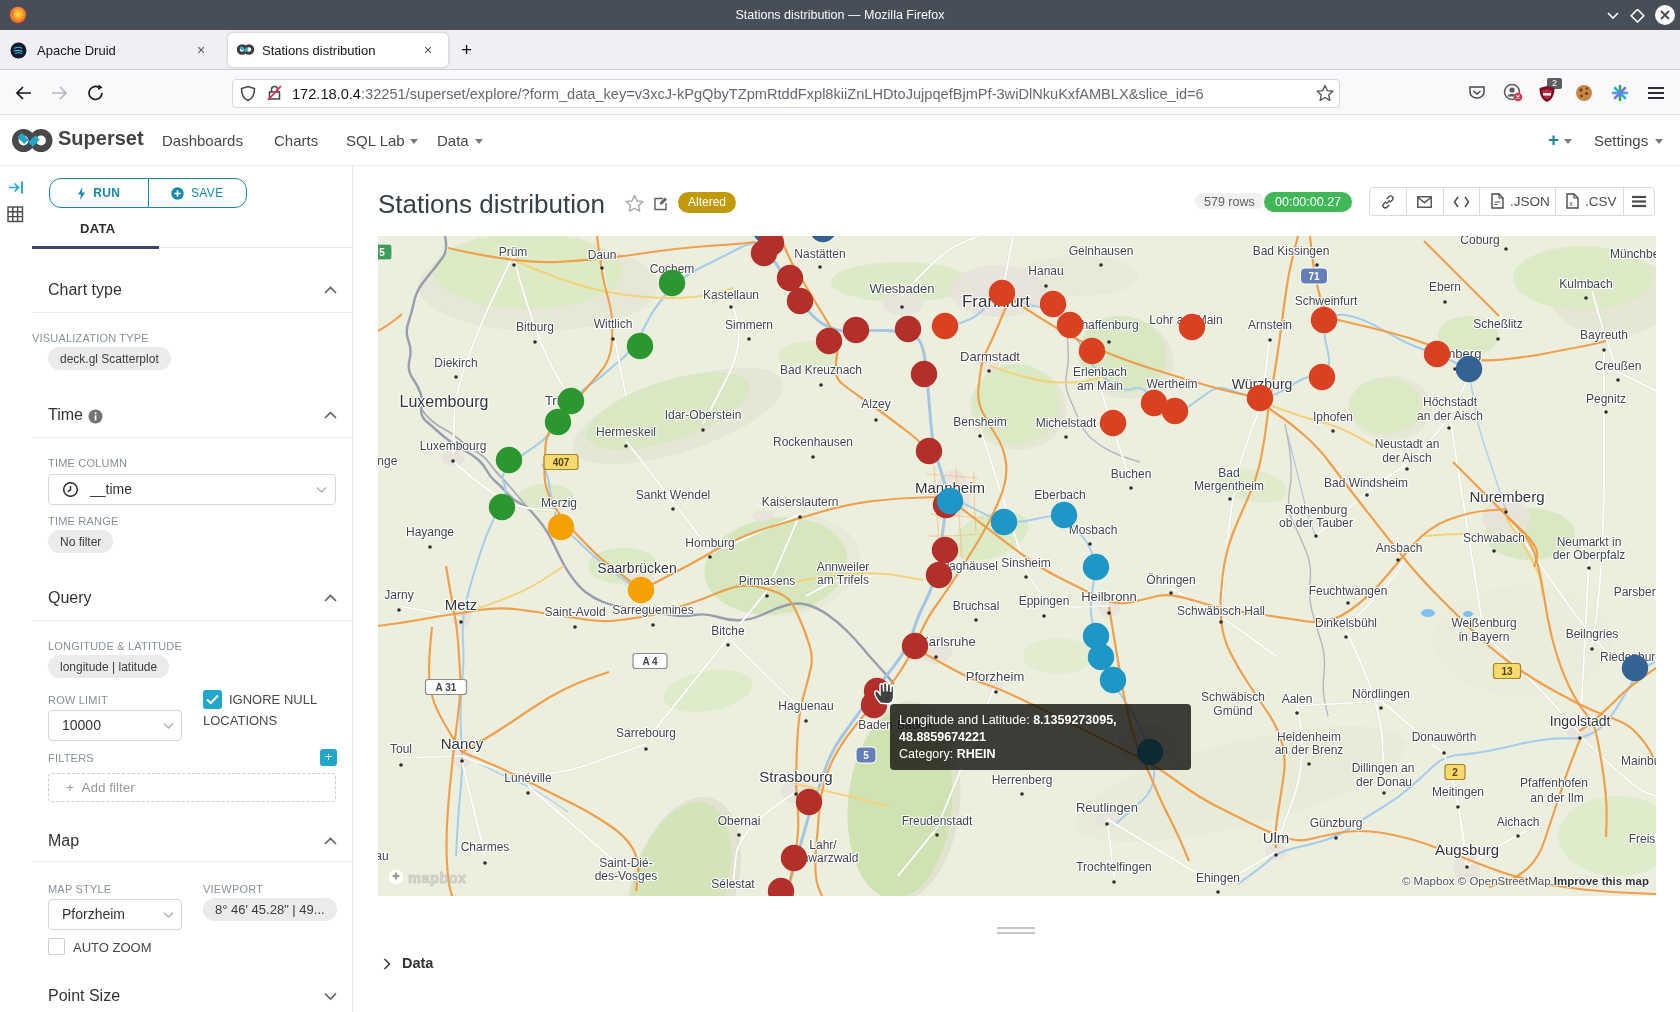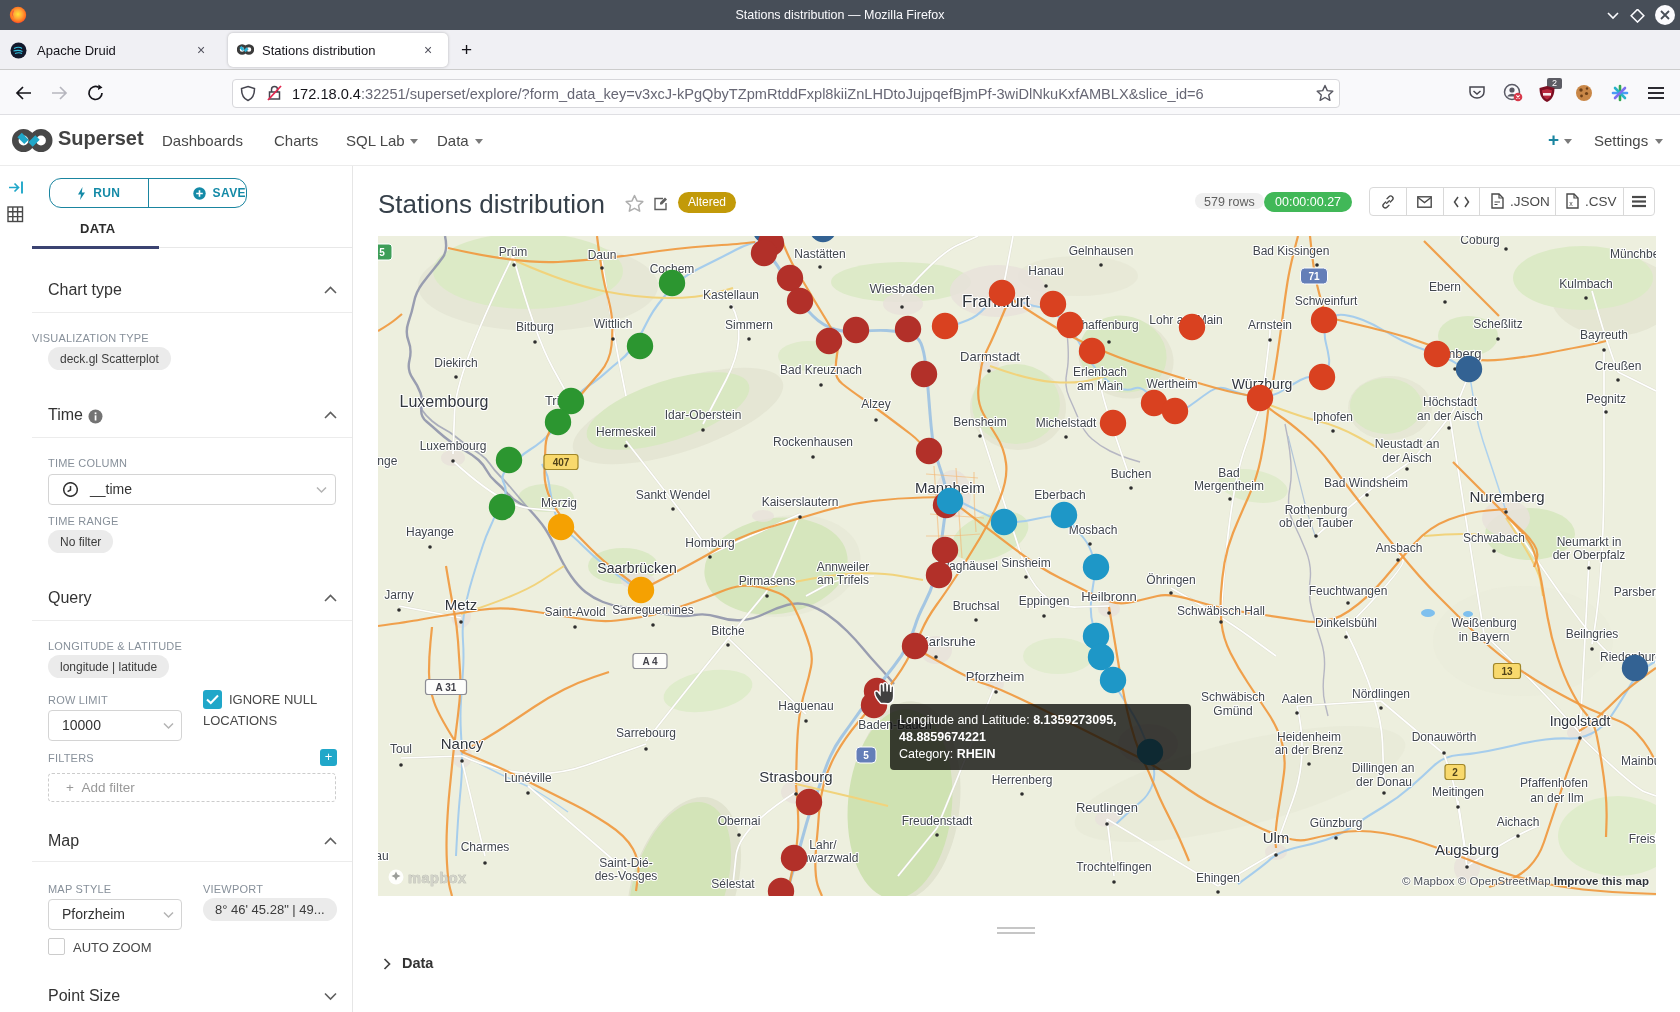--- a/index.html
+++ b/index.html
@@ -147,21 +147,21 @@
     <g fill="none" stroke="#484848" stroke-width="1.4">
       <rect x="1" y="1" width="14.5" height="14.5"></rect>
       <path d="M5.8,1 V15.5 M10.6,1 V15.5 M1,5.8 H15.5 M1,10.6 H15.5"></path>
     </g>
   </svg>
 <div class="a" style="left:352px;top:166px;width:1px;height:846px;background:#e6e6e6"></div>
 <div class="a" style="left:49px;top:178px;width:198px;height:30px;border:1px solid #1a85a0;border-radius:12px;display:flex">
     <div style="flex:1;border-right:1px solid #1a85a0;display:flex;align-items:center;justify-content:center;gap:7px;color:#148aa7;font-size:12px;font-weight:bold;letter-spacing:.4px"><svg width="9" height="13">
         <path d="M5.5,0 L1,7.5 H4 L3,13 L8,5.5 H4.8 Z" fill="#148aa7"></path>
       </svg>RUN</div>
-    <div style="flex:1;display:flex;align-items:center;justify-content:flex-end;gap:7px;color:#148aa7;font-size:12px;font-weight:bold;letter-spacing:.4px"><svg width="13" height="13">
+    <div style="flex:1;display:flex;align-items:center;justify-content:center;gap:7px;color:#148aa7;font-size:12px;font-weight:normal;letter-spacing:.4px"><svg width="13" height="13">
         <circle cx="6.5" cy="6.5" r="6.2" fill="#148aa7"></circle>
         <path d="M6.5,3.2 V9.8 M3.2,6.5 H9.8" stroke="#fff" stroke-width="1.6"></path>
       </svg>SAVE</div>
   </div>
 <div class="a" style="left:80px;top:221px;font-size:13px;font-weight:bold;color:#2c2c2c;letter-spacing:.3px">DATA</div>
 <div class="a" style="left:32px;top:247px;width:320px;height:1px;background:#e8e8e8"></div>
 <div class="a" style="left:32px;top:246px;width:127px;height:3px;background:#3b4371"></div>
 <div class="a sideh" style="left:48px;top:281px">Chart type</div>
 <svg class="a" style="left:324px;top:286px" width="13" height="9">
     <path d="M1,7 L6.5,1.5 L12,7" stroke="#5f5f5f" stroke-width="1.6" fill="none"></path>

